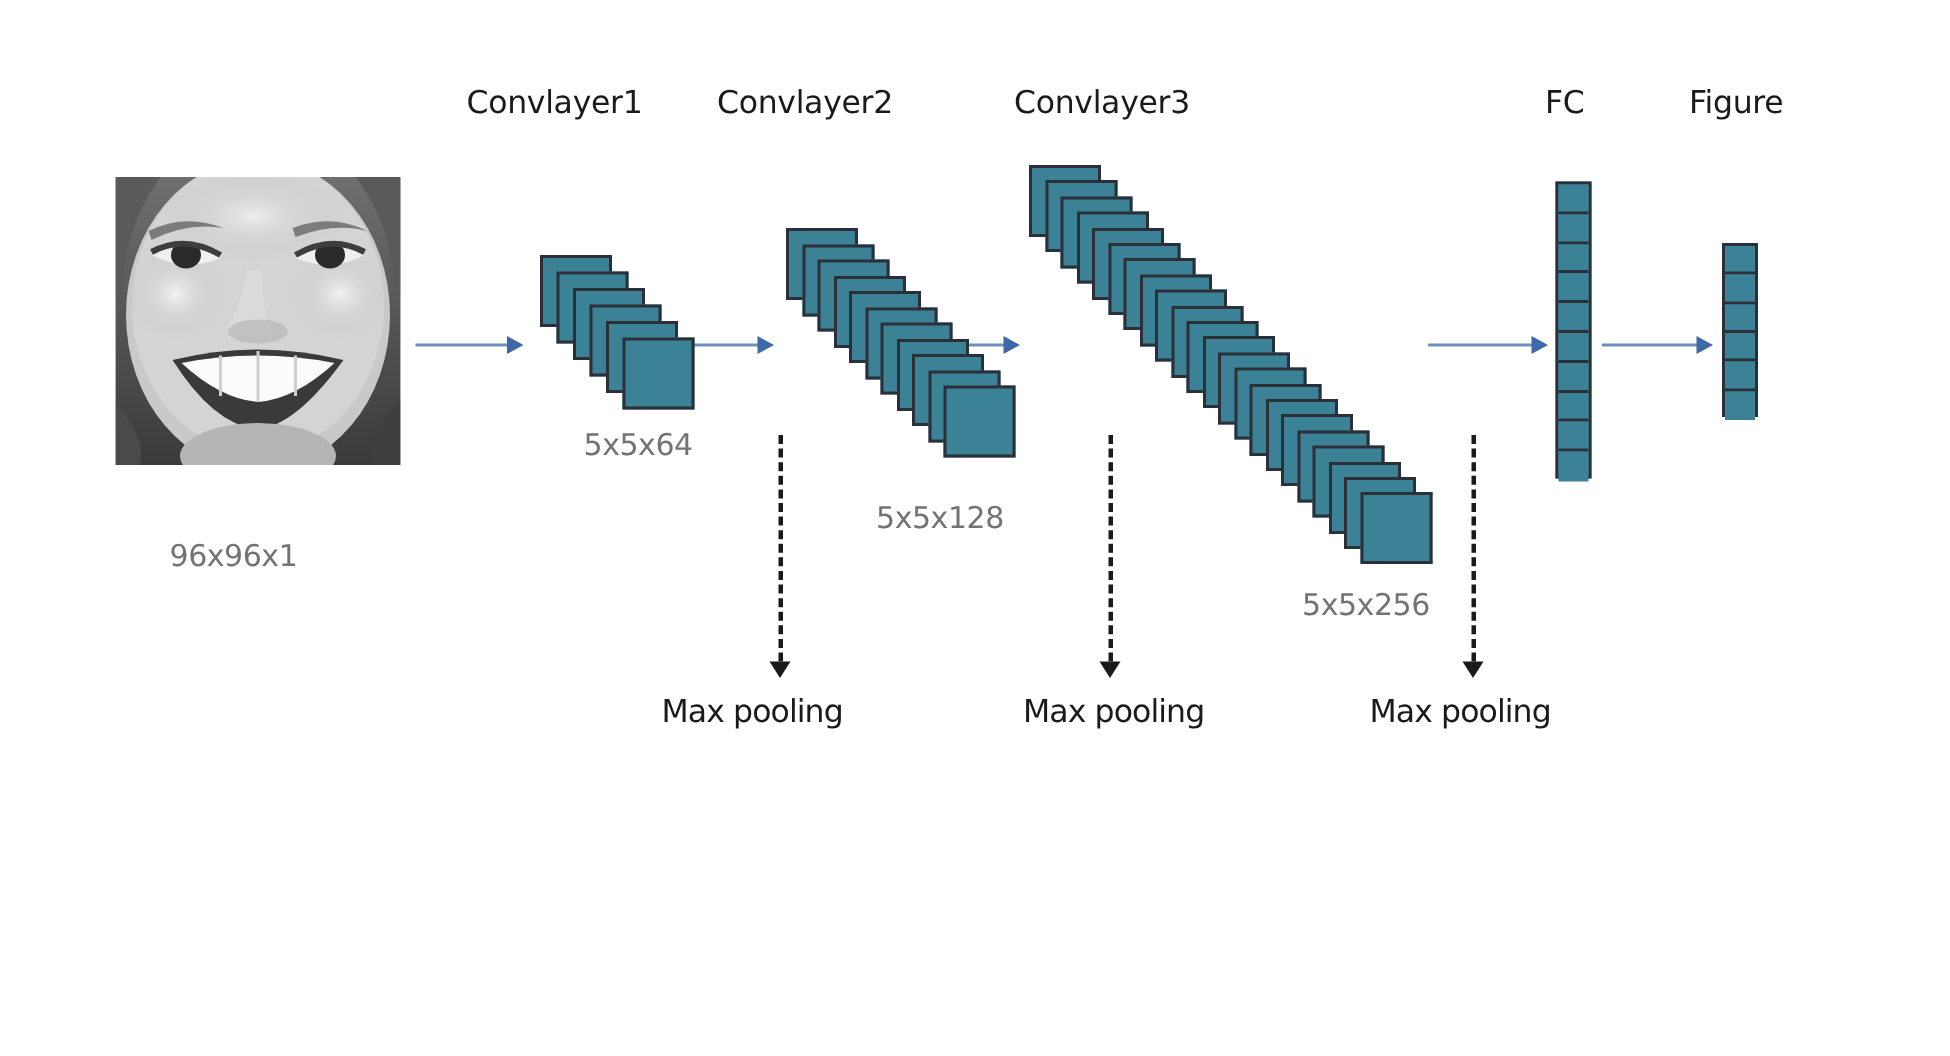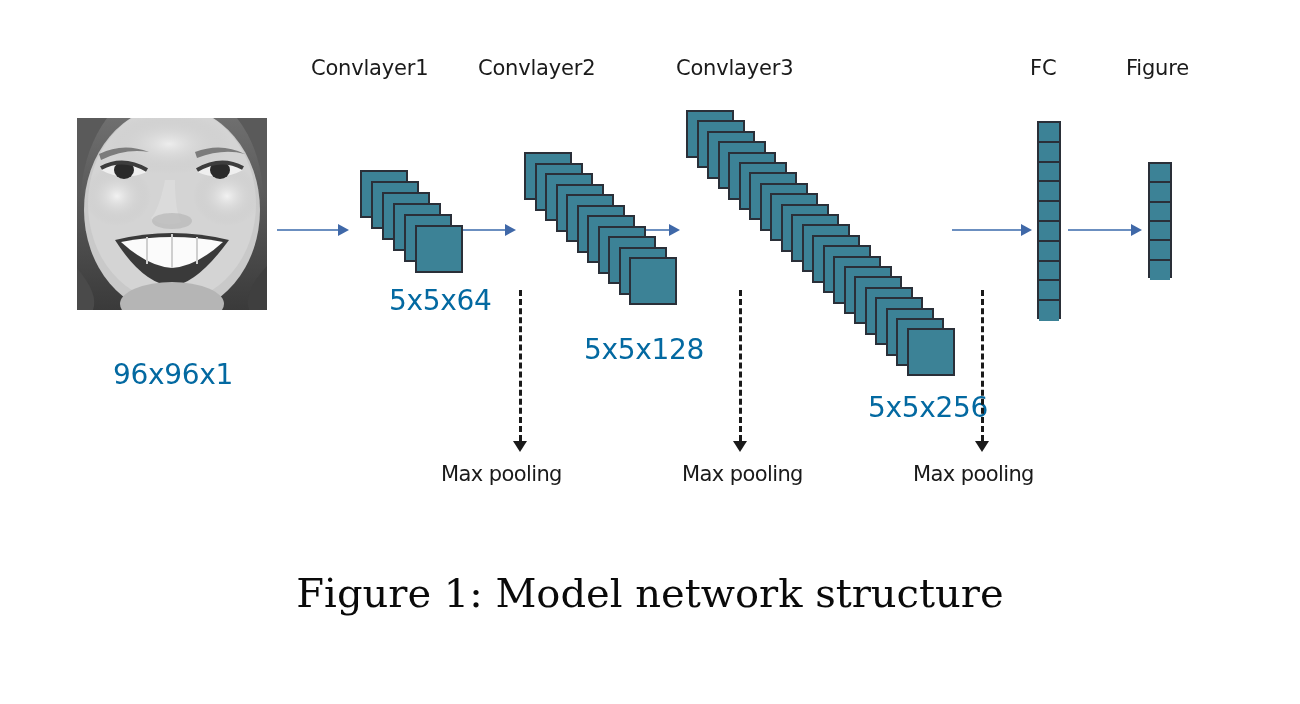--- a/index.html
+++ b/index.html
@@ -19,22 +19,22 @@
     position: absolute;
     font-family: "DejaVu Sans", sans-serif;
     font-size: 21px;
     color: #1a1a1a;
     white-space: nowrap;
     letter-spacing: -0.2px;
   }
   .dim-label {
     position: absolute;
     font-family: "DejaVu Sans", sans-serif;
-    font-size: 28px;
-    color: #0369a1;
+    font-size: 20px;
+    color: #737373;
     white-space: nowrap;
     letter-spacing: -0.3px;
   }
   .pool-label {
     position: absolute;
     font-family: "DejaVu Sans", sans-serif;
     font-size: 21px;
     color: #1a1a1a;
     white-space: nowrap;
     letter-spacing: -0.6px;
@@ -301,15 +301,14 @@
         <div class="dhead" style="top: 151px; border-top-color: rgb(26, 26, 26);"></div>
       </div>
       <div class="pool-label" style="left: 682px; top: 462px;">Max pooling</div>
       <div class="darrow" style="left: 972px; top: 290px; width: 20px; height: 162px;">
         <div class="dshaft" style="height: 151px; border-left-color: rgb(26, 26, 26);"></div>
         <div class="dhead" style="top: 151px; border-top-color: rgb(26, 26, 26);"></div>
       </div>
       <div class="pool-label" style="left: 913px; top: 462px;">Max pooling</div>
     </div>
 
-  <div class="caption">Figure 1: Model network structure</div>
 
 </div>
 
 </body></html>

